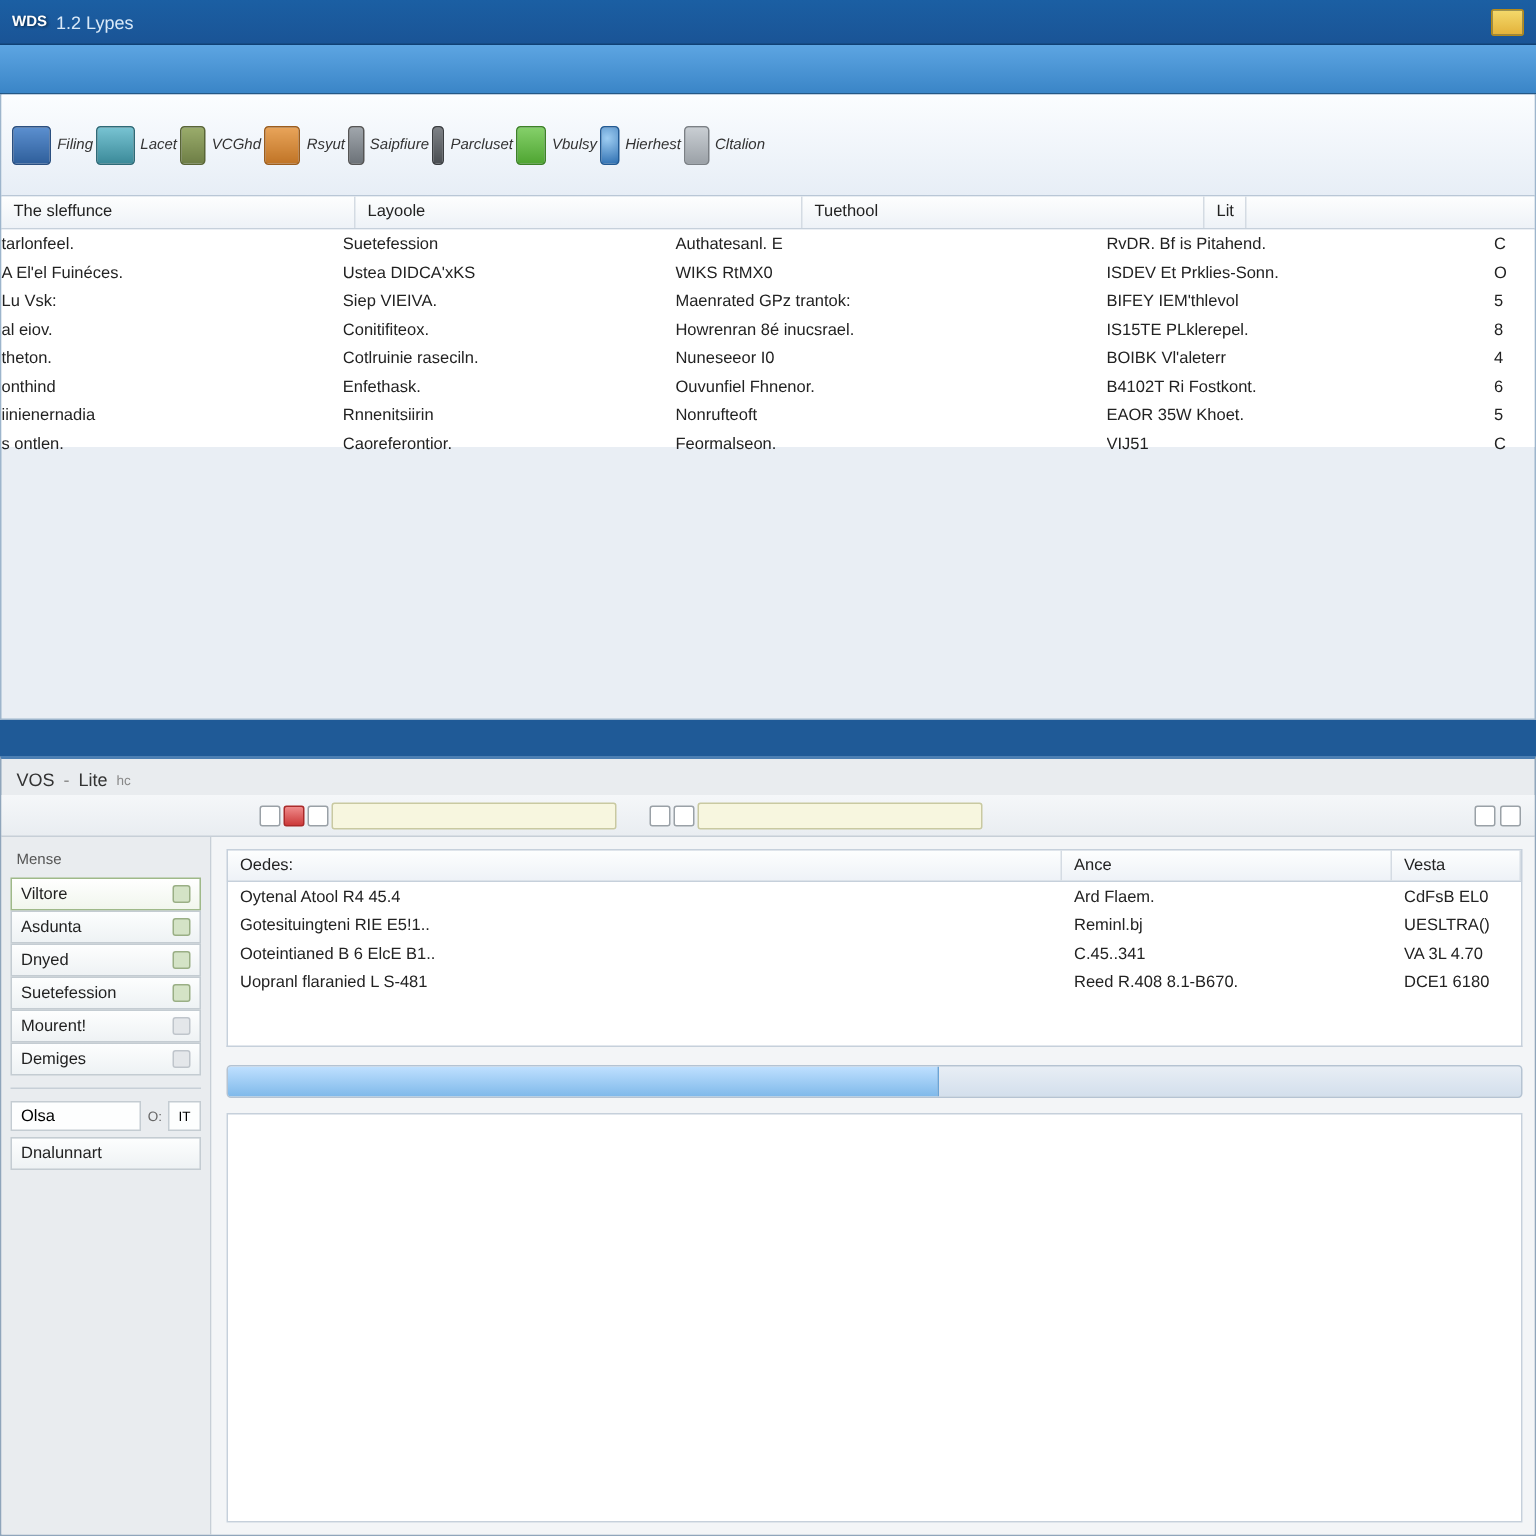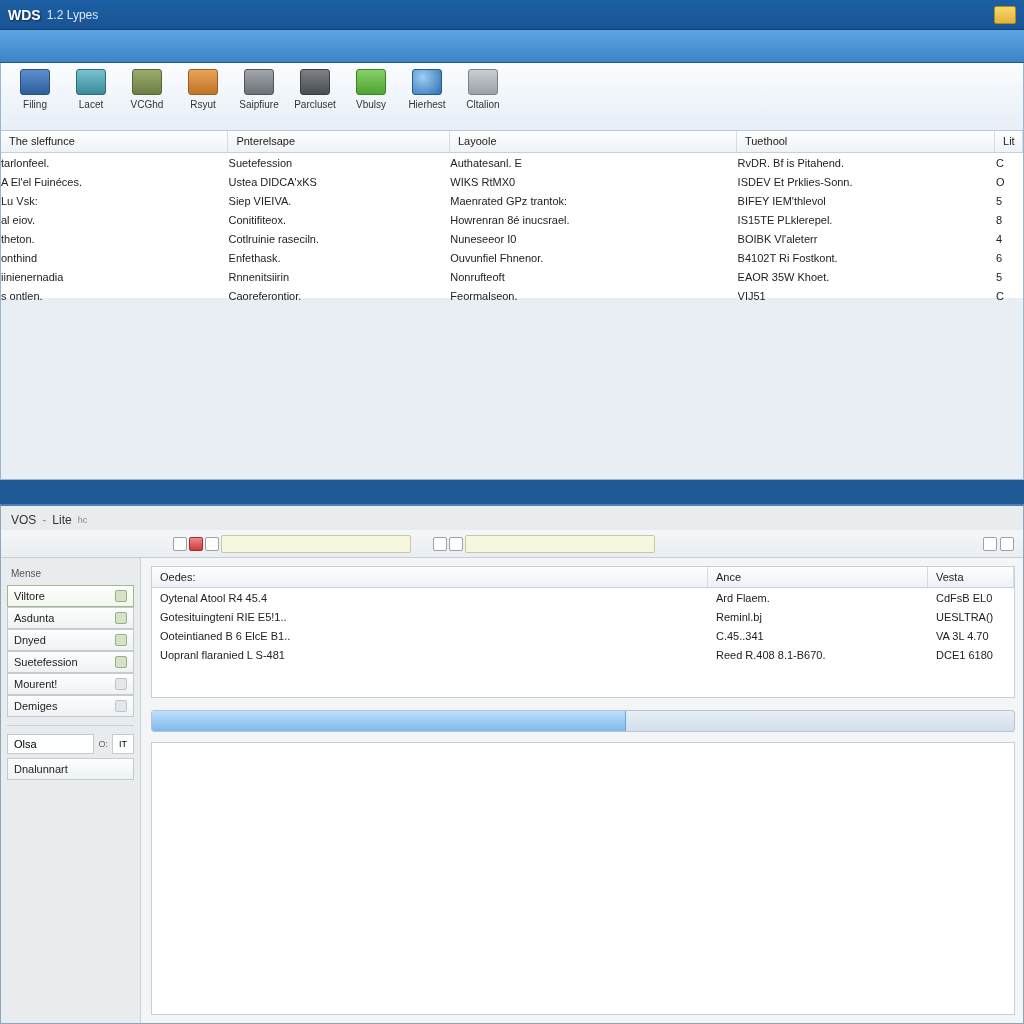--- a/index.html
+++ b/index.html
@@ -1,31 +1,31 @@
 <!DOCTYPE html>
 <html><head>
 <meta charset="utf-8">
 <style>
 * { margin: 0; padding: 0; box-sizing: border-box; font-family: Tahoma, Verdana, sans-serif; }
 body { width: 1024px; height: 1024px; background: #1f5a97; overflow: hidden; }
 
 
 .title-bar { height: 30px; background: linear-gradient(#1b5fa3,#1a5496); display: flex; align-items: center; padding: 0 8px; border-bottom: 1px solid #104074; }
-.title-bar .app-title { color: #fff; font-size: 14px; font-weight: bold; text-shadow: 1px 1px 2px #0a2a4a; }
+.title-bar .app-title { color: #fff; font-size: 10px; font-weight: bold; text-shadow: 1px 1px 2px #0a2a4a; }
 .title-bar .ver { color: #d9e9f8; font-size: 12px; margin-left: 6px; }
 .title-bar .spacer { flex: 1; }
 .title-bar .corner-icon { width: 22px; height: 18px; background: linear-gradient(#f4d96b,#e3b23a); border: 1px solid #b58a18; border-radius: 2px; }
 
 .band { height: 33px; background: linear-gradient(#5da5e2,#3a85c7); border-bottom: 1px solid #235785; }
 
 
 .upper-window { background: #e9eef4; height: 417px; border-left: 1px solid #9db5cc; border-right: 1px solid #9db5cc; border-bottom: 1px solid #9db5cc; }
 
 .toolbar { height: 68px; background: linear-gradient(#fbfdff,#e7eef6); border-bottom: 1px solid #b9c7d6; display: flex; align-items: center; padding: 0 6px; gap: 0; }
-.toolbtn { width: 56px; height: 58px; display: flex; flex-direction: column; align-items: center; gap: 4px; border: 1px solid transparent; border-radius: 3px; font-size: 10px; color: #333; }
+.toolbtn { width: 56px; height: 58px; display: flex; flex-direction: row; align-items: center; gap: 4px; border: 1px solid transparent; border-radius: 3px; font-size: 10px; color: #333; font-style: italic; }
 .toolbtn .ticon { width: 30px; height: 26px; border-radius: 3px; }
 .i-blue   { background: linear-gradient(#5b8fcf,#2f5f9b); border:1px solid #2a4f80; }
 .i-teal   { background: linear-gradient(#78c3d2,#3b8a99); border:1px solid #2e6a77; }
 .i-olive  { background: linear-gradient(#9aac6b,#6e7e46); border:1px solid #596536; }
 .i-orange { background: linear-gradient(#e8a45a,#c07426); border:1px solid #9c5d1d; }
 .i-gray   { background: linear-gradient(#a0a6ac,#6c7278); border:1px solid #555; }
 .i-dark   { background: linear-gradient(#7d8186,#4a4e52); border:1px solid #3a3d40; }
 .i-green  { background: linear-gradient(#85d06a,#4fa532); border:1px solid #3c8226; }
 .i-blue2  { background: radial-gradient(circle at 35% 30%, #9ecdf2, #2e6fb1); border:1px solid #225a93; border-radius: 50%; }
 .i-rect   { background: linear-gradient(#c9ced3,#9ba1a7); border:1px solid #7b8085; }
@@ -138,21 +138,20 @@
         <span>Hierhest</span>
       </div>
       <div class="toolbtn">
         <div class="ticon i-rect"></div>
         <span>Cltalion</span>
       </div>
     </div>
 
   <div class="list-head cols">
     <div class="hcell c0">The sleffunce</div>
-    <div class="hcell c1">Pnterelsape</div>
     <div class="hcell c2">Layoole</div>
     <div class="hcell c3">Tuethool</div>
     <div class="hcell c4">Lit</div>
   </div>
   <div class="list-body" id="upper-list-body">
       <div class="lrow cols">
         <div class="cell c0">tarlonfeel.</div>
         <div class="cell c1">Suetefession</div>
         <div class="cell c2">Authatesanl. E</div>
         <div class="cell c3">RvDR. Bf is Pitahend.</div>

